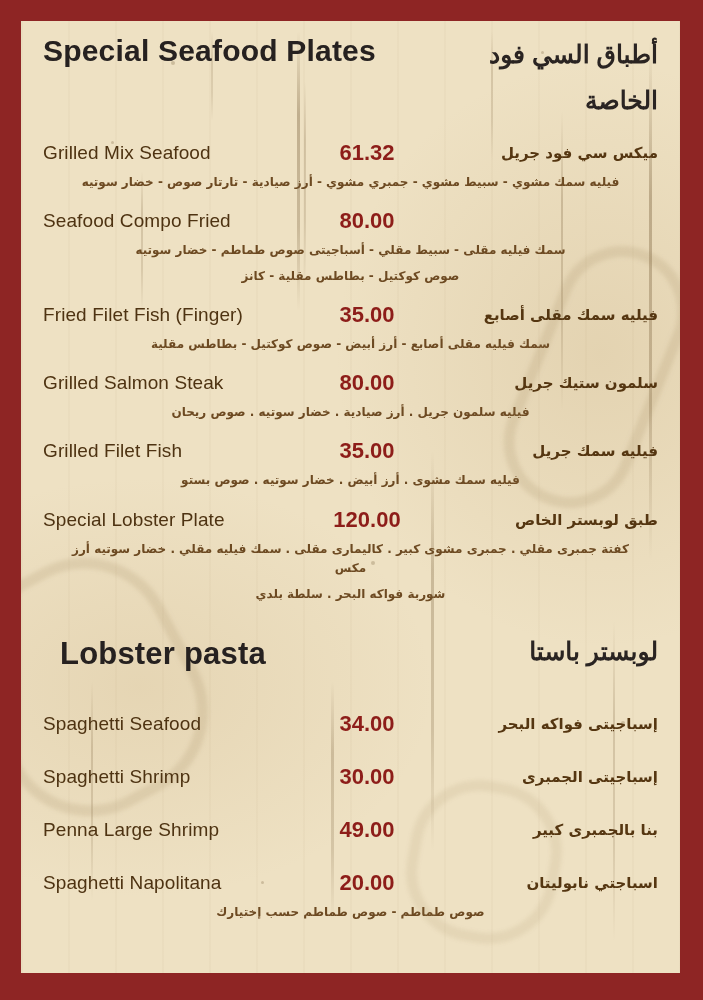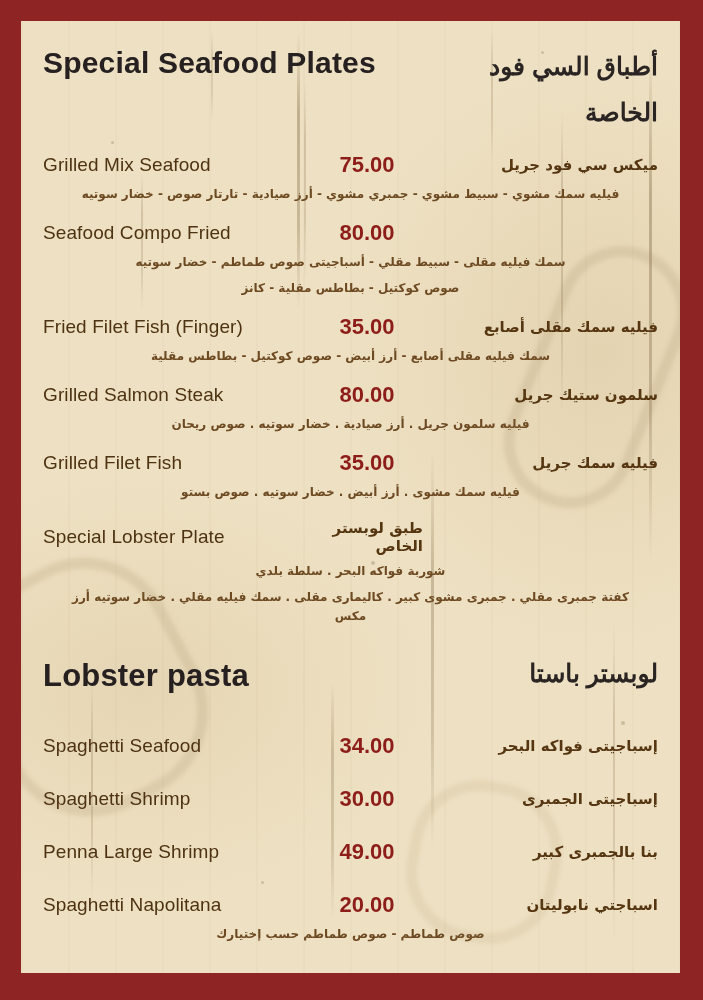--- a/index.html
+++ b/index.html
@@ -14,34 +14,34 @@
     box-sizing:border-box;
   }
   .menu-inner{
     position:relative;width:100%;height:100%;
     background:#eee1c3;
     background-image:
       radial-gradient(ellipse 420px 300px at 18% 70%, rgba(190,160,110,.18), rgba(190,160,110,0) 70%),
       radial-gradient(ellipse 380px 420px at 88% 35%, rgba(185,155,105,.20), rgba(185,155,105,0) 70%),
       repeating-linear-gradient(90deg, rgba(140,110,70,.04) 0 2px, rgba(0,0,0,0) 2px 47px);
     overflow:hidden;
-    padding:22px 22px 0 22px;
+    padding:10px 22px 0 22px;
     box-sizing:border-box;
   }
   
   .streak{position:absolute;border-radius:2px;
     background:linear-gradient(rgba(118,92,55,0), rgba(118,92,55,.38) 30%, rgba(118,92,55,.30) 70%, rgba(118,92,55,0));}
   .wm{position:absolute;border:11px solid rgba(152,122,80,.16);border-radius:70px;filter:blur(2px);}
   .speck{position:absolute;background:rgba(120,95,58,.28);border-radius:50%;}
 
   .section-header{display:flex;justify-content:space-between;align-items:flex-start;position:relative;}
   .h-en{font-weight:bold;font-size:30px;line-height:1.3;color:#262120;width:350px;letter-spacing:.2px;}
   .h-ar{font-family:Liberation Sans, sans-serif;font-weight:bold;font-size:25px;line-height:1.85;
         color:#2a2422;width:240px;text-align:right;direction:rtl;}
-  .h2 .h-en{width:auto;font-size:31px;}
+  .h2 .h-en{width:auto;font-size:31px;margin-left:17px;}
   .h2 .h-ar{width:auto;font-size:25px;line-height:1.4;}
 
   .item-row{display:grid;grid-template-columns:268px 112px 1fr;align-items:center;margin-top:16px;position:relative;}
   .i-en{font-weight:normal;font-size:19px;color:#4e3312;letter-spacing:.1px;}
   .i-price{font-weight:bold;font-size:22px;color:#8d1d19;text-align:center;}
   .i-ar{font-family:"DejaVu Sans",sans-serif;font-weight:bold;font-size:15px;color:#553611;
         text-align:right;direction:rtl;}
   .item-desc{font-family:"DejaVu Sans",sans-serif;font-weight:bold;font-size:12px;line-height:1.6;
         color:#6d4a22;text-align:center;direction:rtl;width:92%;margin:7px auto 0 auto;}
   .sec2{margin-top:37px;}
@@ -77,21 +77,21 @@
     </div>
 
     <div id="menu-content">
         <div class="section-header">
           <div class="h-en">Special Seafood Plates</div>
           <div class="h-ar">أطباق السي فود الخاصة</div>
         </div>
         <div>
           <div class="item-row">
             <span class="i-en">Grilled Mix Seafood</span>
-            <span class="i-price">75.00</span>
+            <span class="i-price">61.32</span>
             <span class="i-ar">ميكس سي فود جريل</span>
           </div>
           <div class="item-desc">فيليه سمك مشوي - سبيط مشوي - جمبري مشوي - أرز صيادية - تارتار صوص - خضار سوتيه</div>
           <div class="item-row">
             <span class="i-en">Seafood Compo Fried</span>
             <span class="i-price">80.00</span>
           </div>
           <div class="item-desc">سمك فيليه مقلى - سبيط مقلي - أسباجيتى صوص طماطم - خضار سوتيه</div>
           <div class="item-desc">صوص كوكتيل - بطاطس مقلية - كانز</div>
           <div class="item-row">
@@ -107,24 +107,25 @@
           </div>
           <div class="item-desc">فيليه سلمون جريل . أرز صيادية . خضار سوتيه . صوص ريحان</div>
           <div class="item-row">
             <span class="i-en">Grilled Filet Fish</span>
             <span class="i-price">35.00</span>
             <span class="i-ar">فيليه سمك جريل</span>
           </div>
           <div class="item-desc">فيليه سمك مشوى . أرز أبيض . خضار سوتيه . صوص بستو</div>
           <div class="item-row">
             <span class="i-en">Special Lobster Plate</span>
+            <span class="i-price">120.00</span>
             <span class="i-ar">طبق لوبستر الخاص</span>
           </div>
+          <div class="item-desc">كفتة جمبرى مقلي . جمبرى مشوى كبير . كاليمارى مقلى . سمك فيليه مقلي . خضار سوتيه أرز مكس</div>
           <div class="item-desc">شوربة فواكه البحر . سلطة بلدي</div>
-          <div class="item-desc">كفتة جمبرى مقلي . جمبرى مشوى كبير . كاليمارى مقلى . سمك فيليه مقلي . خضار سوتيه أرز مكس</div>
         </div>
         <div class="section-header h2 sec-head2 sec2-head" style="margin-top: 30px;">
           <div class="h-en">Lobster pasta</div>
           <div class="h-ar">لوبستر باستا</div>
         </div>
         <div class="sec2">
           <div class="item-row">
             <span class="i-en">Spaghetti Seafood</span>
             <span class="i-price">34.00</span>
             <span class="i-ar">إسباجيتى فواكه البحر</span>

